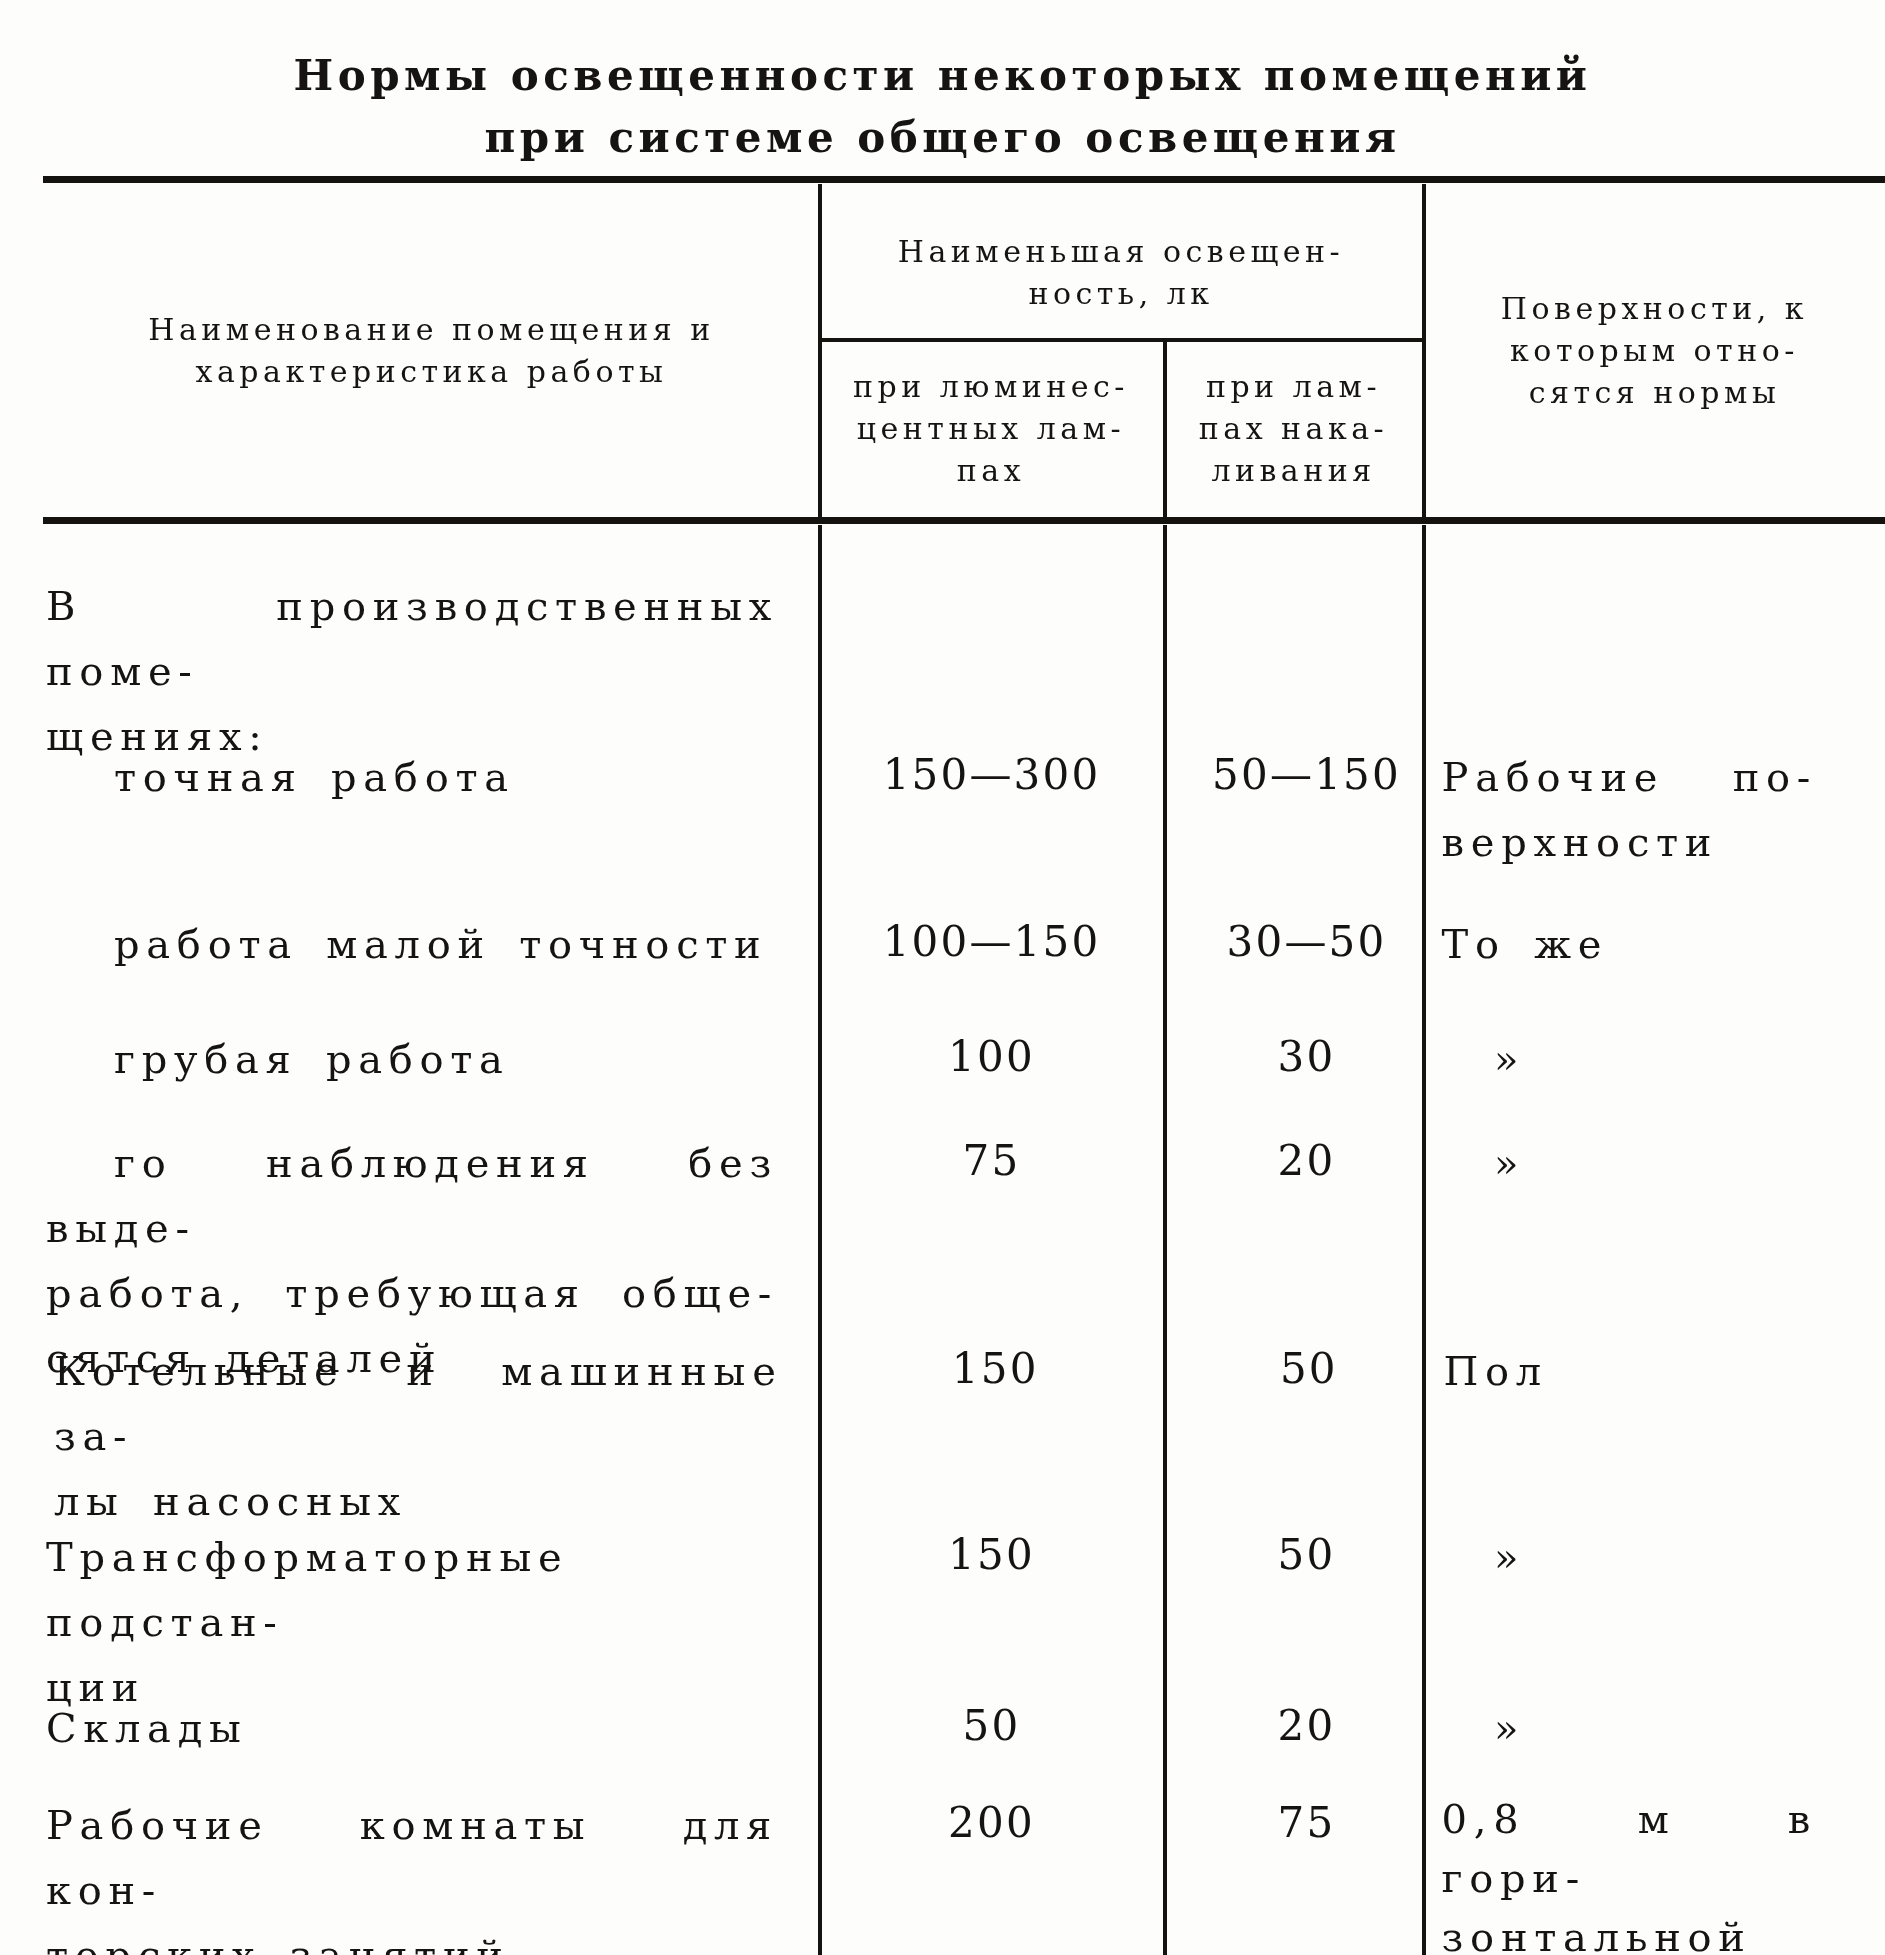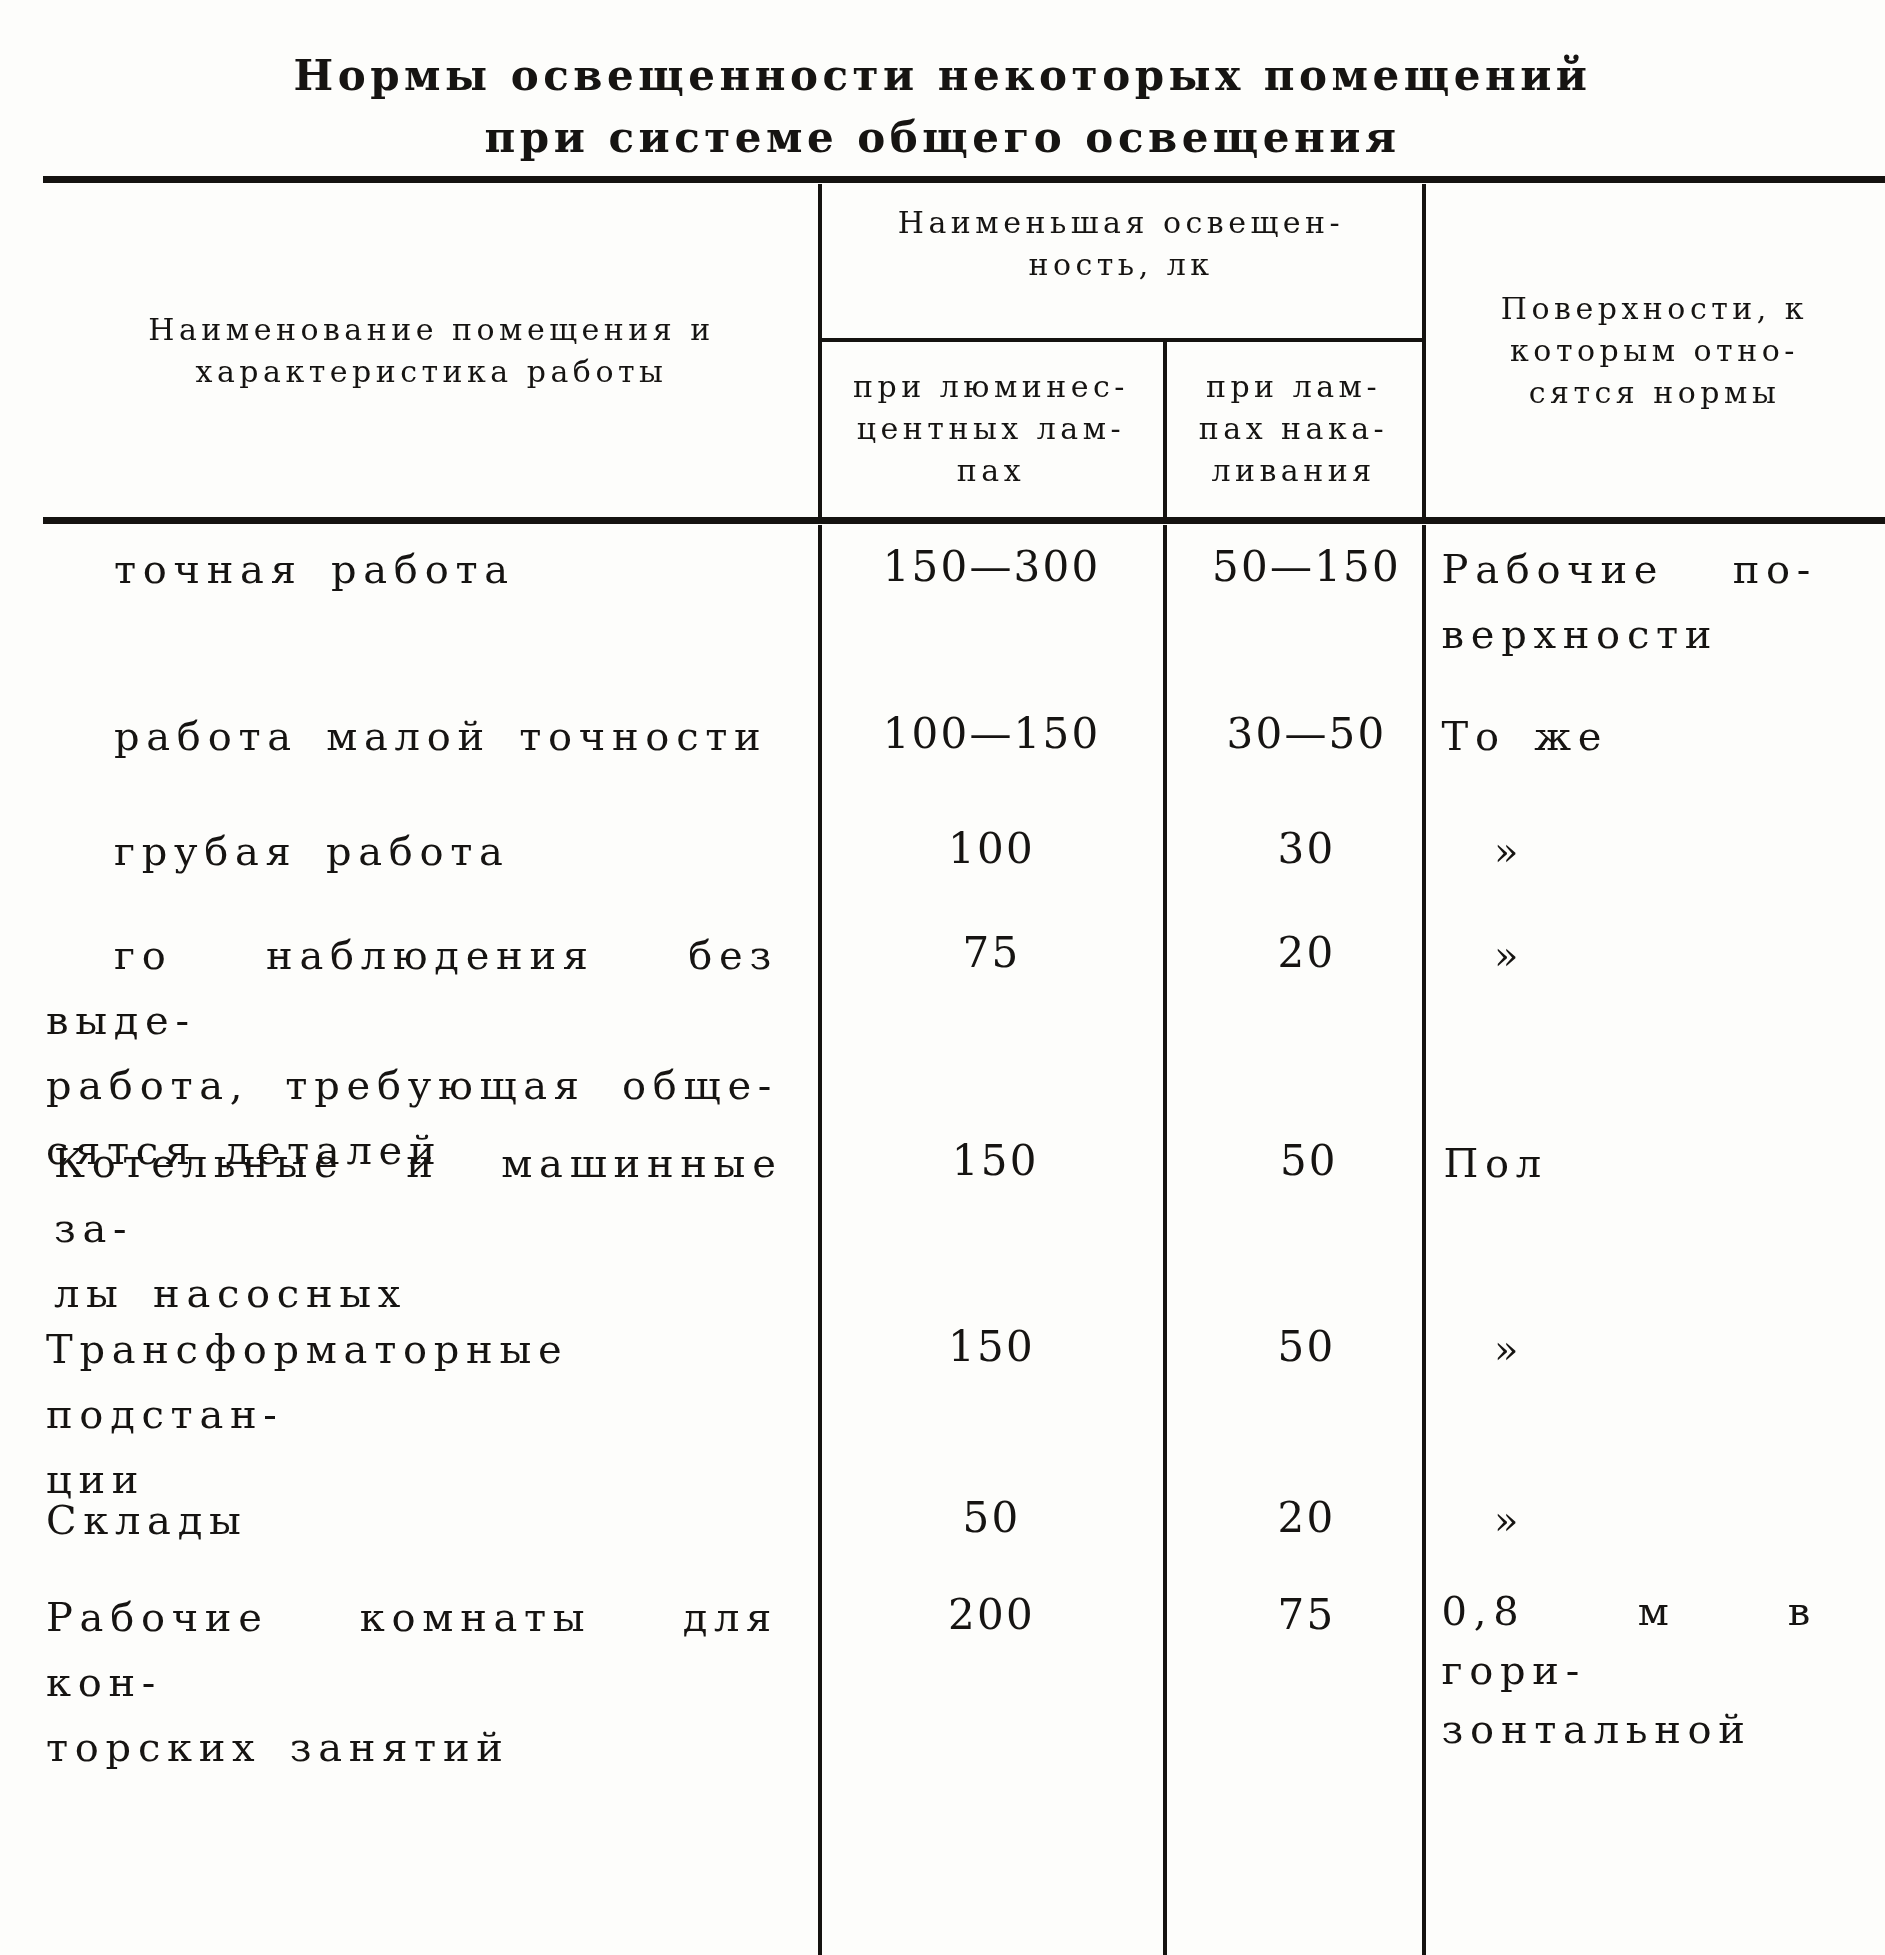--- a/index.html
+++ b/index.html
@@ -47,21 +47,21 @@
     display: flex;
     flex-direction: column;
     align-items: center;
     justify-content: center;
     text-align: center;
     font-size: 30px;
     line-height: 42px;
     letter-spacing: 4.5px;
   }
   .h-room  { left: 45px;   top: 187px; width: 773px; height: 327px; }
-  .h-group { left: 822px; top: 169px; width: 598px;  height: 149px; }
+  .h-group { left: 822px; top: 198px; width: 598px;  height: 149px; }
   .h-sub1  { left: 822px; top: 343px; width: 338px;  height: 171px; }
   .h-sub2  { left: 1167px; top: 343px; width: 253px;  height: 171px; }
   .h-surf  { left: 1424px; top: 187px; width: 461px;  height: 327px; }
 
   .h-sep {
     position: absolute;
     left: 819px; top: 338px;
     width: 604px; height: 3.7px;
     background: #151310;
   }
@@ -179,20 +179,31 @@
     </div>
 
   <div class="vline vl-1h"></div>
   <div class="vline vl-sub"></div>
   <div class="vline vl-2h"></div>
 
   <div class="rule rule-mid"></div>
 
   <div class="tbody">
 
+    <div class="row r1">
+      <div class="c1 jg">
+          <div>В производственных поме-</div>
+          <div>щениях:</div>
+        </div>
+      <div class="c2 num"></div>
+      <div class="c3 num"></div>
+      <div class="c4">
+          <div></div>
+        </div>
+    </div>
 
     <div class="row r2">
       <div class="c1 ind">
           <div>точная работа</div>
         </div>
       <div class="c2 num">150—300</div>
       <div class="c3 num">50—150</div>
       <div class="c4 jg">
           <div>Рабочие по-</div>
           <div>верхности</div>

